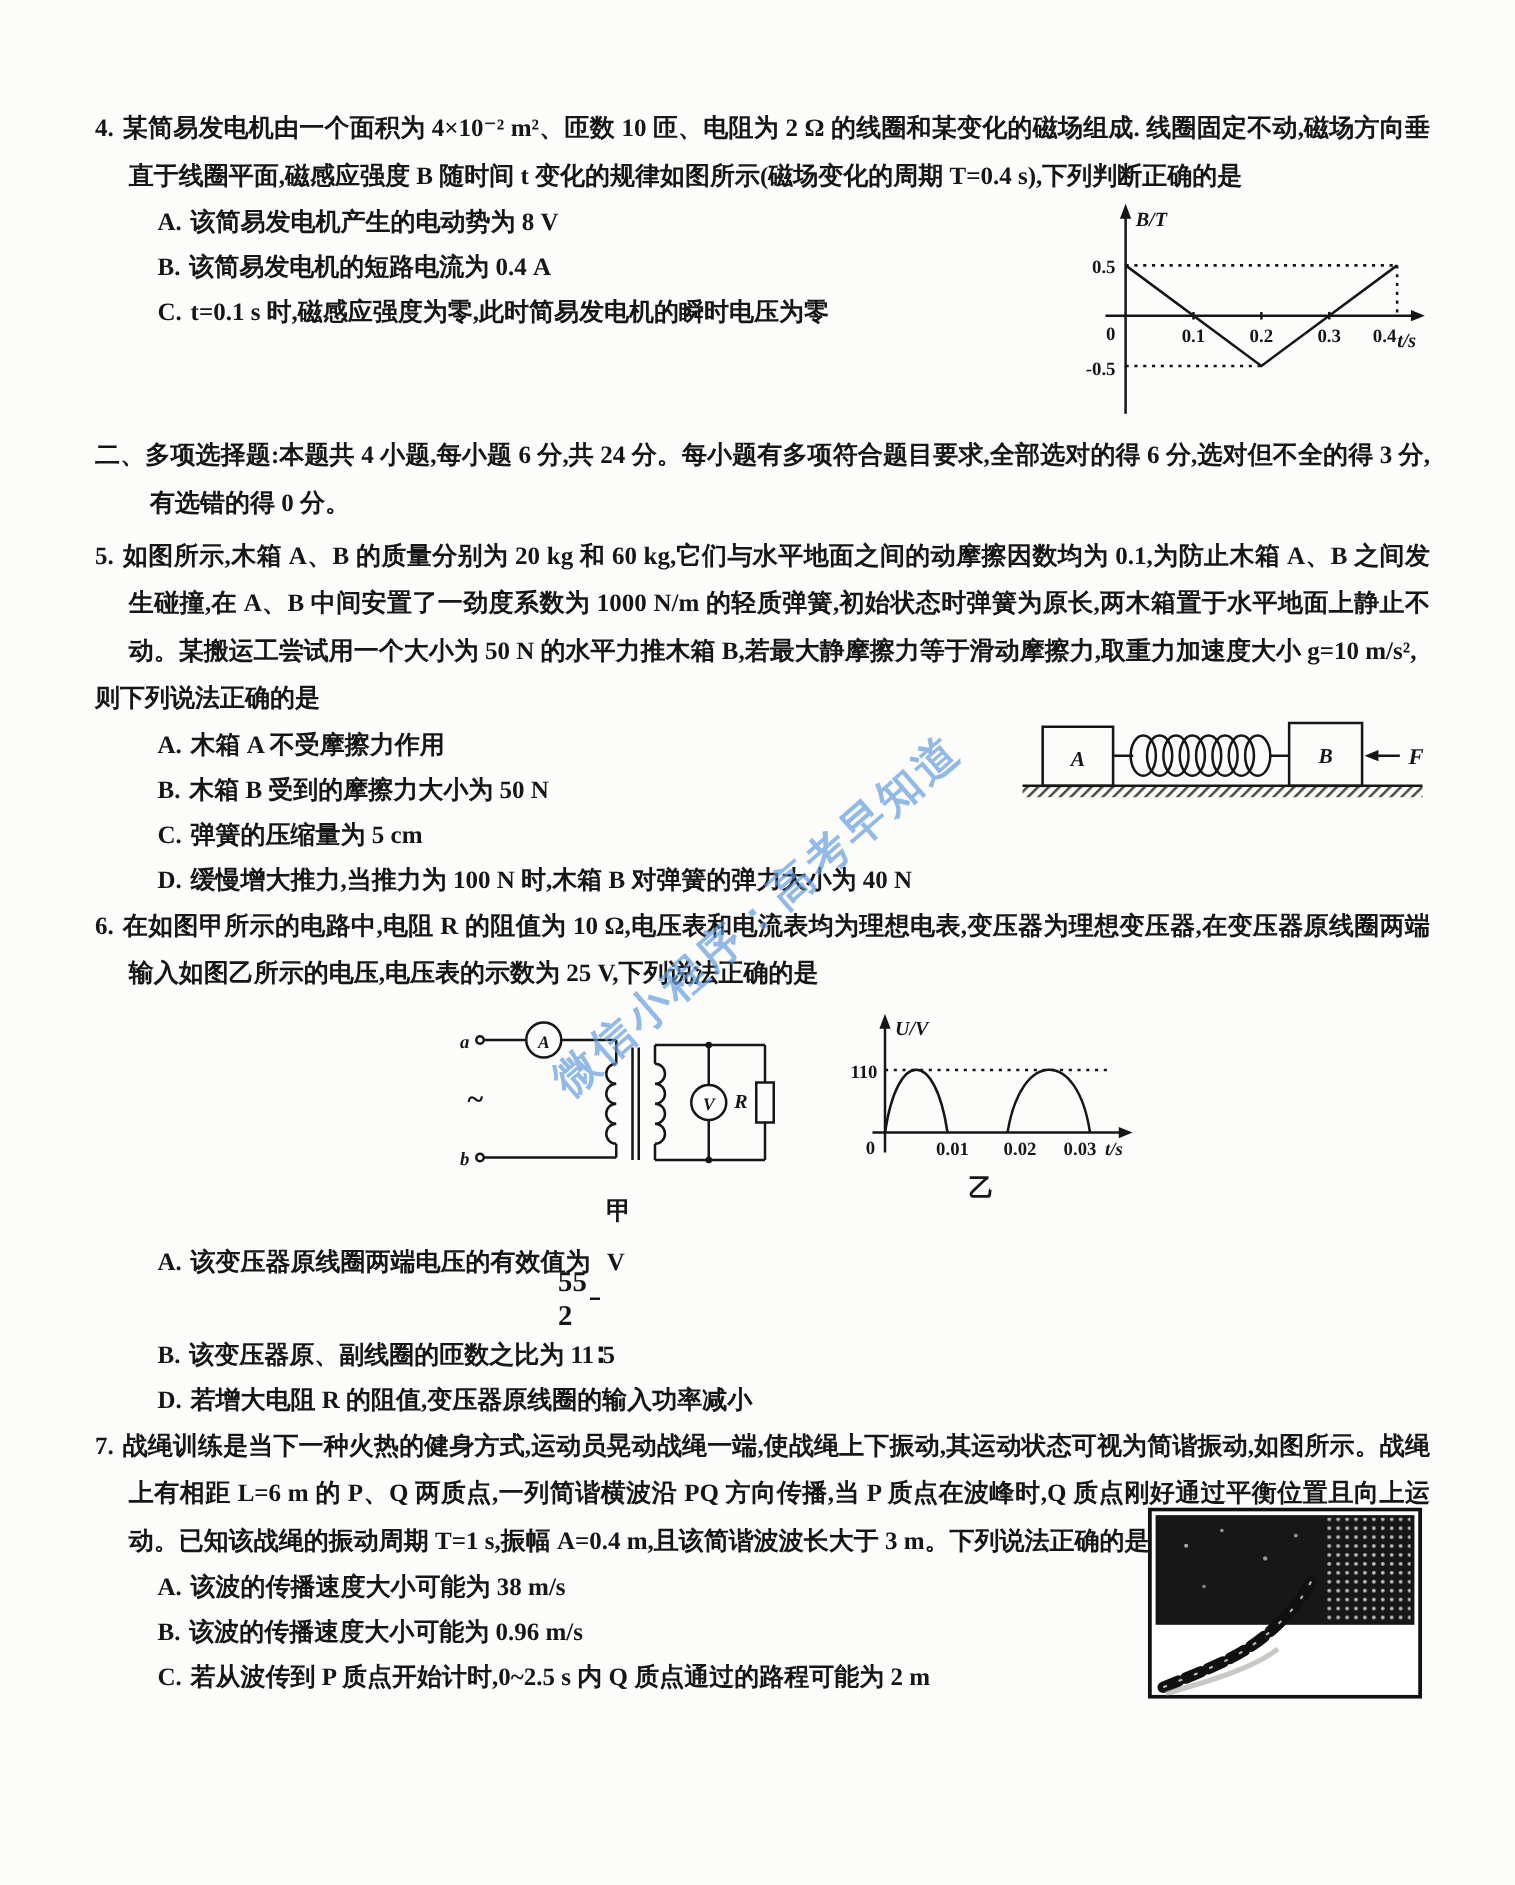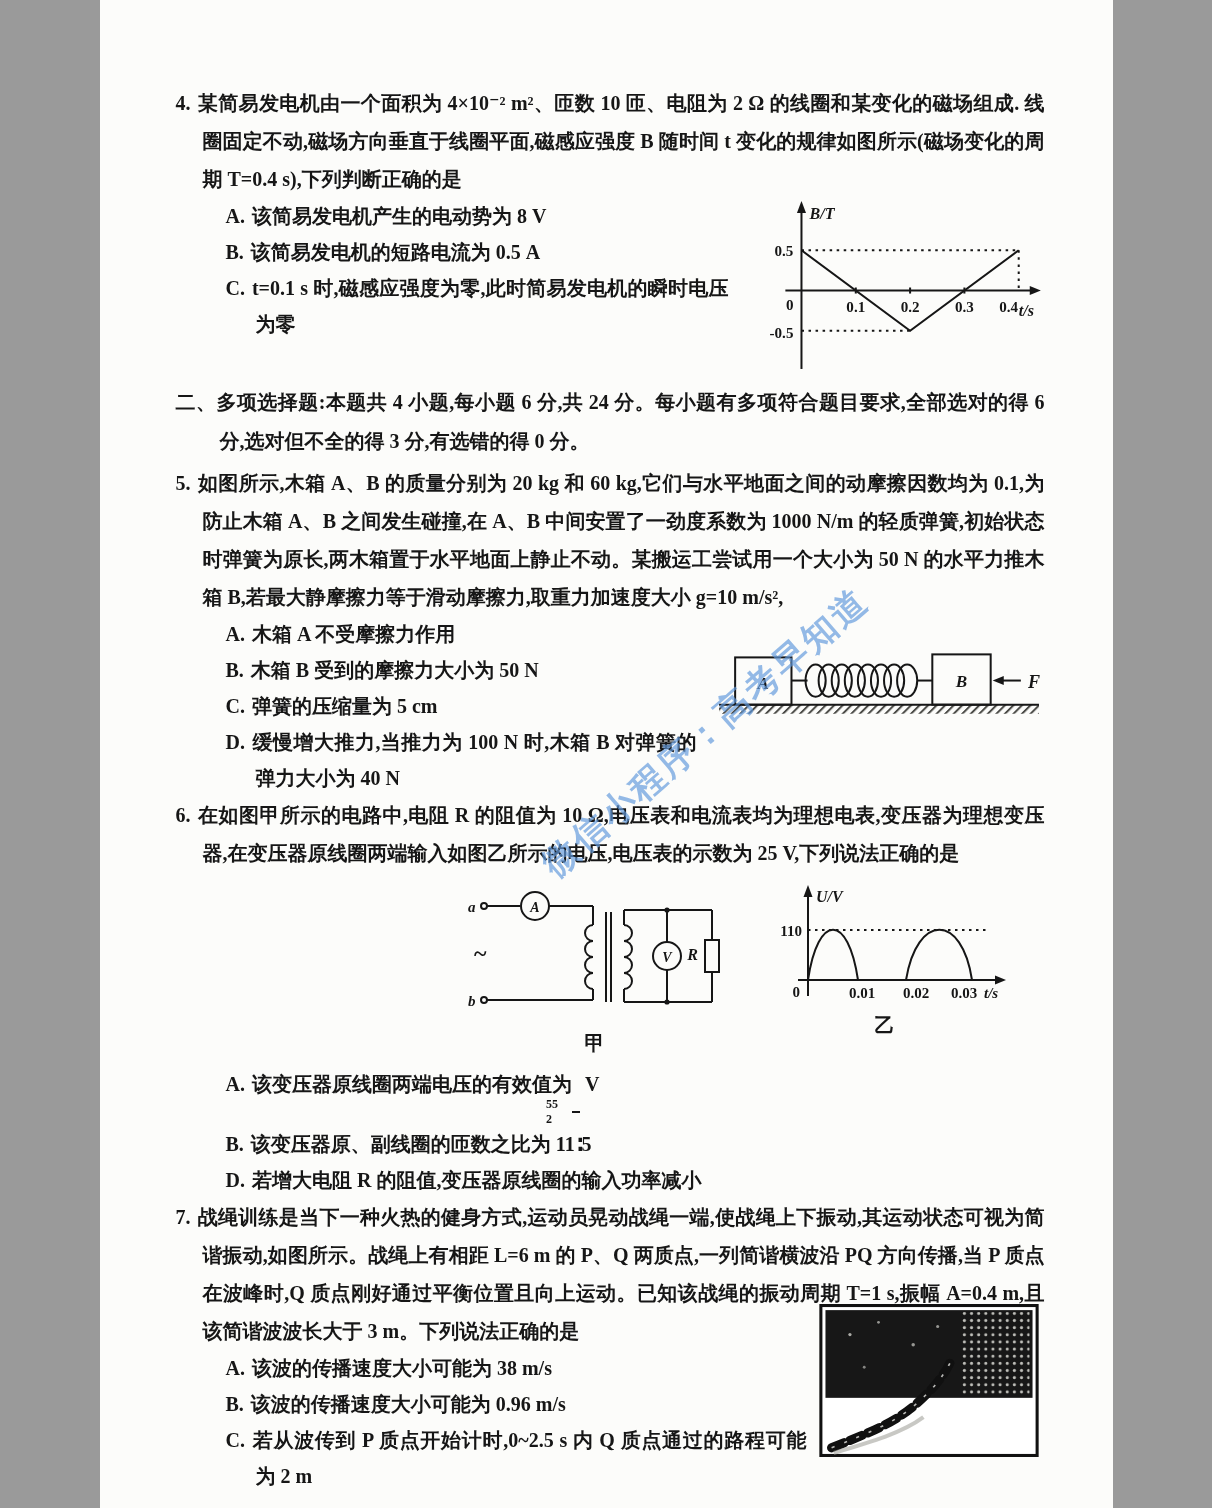--- a/index.html
+++ b/index.html
@@ -1,17 +1,17 @@
 <!DOCTYPE html>
 <html><head>
 <meta charset="utf-8">
 <style>
   html,body{margin:0;padding:0;background:#9a9a9a;}
   .page{
-    position:relative;width:1013px;height:1508px;margin:0 auto;
+    position:relative;width:1212px;height:1508px;margin:0 auto;
     background:#fcfcfa;color:#161616;overflow:hidden;
     font-family:"Liberation Serif","DejaVu Serif",serif;
     font-weight:600;
   }
   .content{padding:84px 68px 0 76px;font-size:20px;line-height:36px;text-align:justify;}
   .q-block{position:relative;}
   .q-text{line-height:38px;padding-left:27px;text-indent:-27px;}
   .q-num{margin-right:7px;}
   .q-tail{line-height:38px;}
   .options{margin-left:50px;}
@@ -27,21 +27,21 @@
   .fig-row{display:flex;align-items:flex-start;gap:30px;margin:8px 0 0 284px;}
   .fig-col{display:flex;flex-direction:column;align-items:center;}
   .fig-caption{font-size:20px;line-height:26px;margin-top:0;text-align:center;}
   svg{display:block;}
   svg text{font-family:"Liberation Serif","DejaVu Serif",serif;font-weight:600;fill:#161616;}
   .sv-it{font-style:italic;}
   .stroke{stroke:#161616;fill:none;stroke-width:2;}
   .fill{fill:#161616;stroke:none;}
   
   .frac{display:inline-flex;flex-direction:column;align-items:center;vertical-align:-17px;
-        line-height:1.1;font-size:12px;}
+        line-height:1.1;font-size:23px;}
   .frac-den{border-top:2px solid #161616;padding:0 4px;}
   
   .watermark{
     position:absolute;left:448px;top:846px;white-space:nowrap;pointer-events:none;
     transform:rotate(-41deg);transform-origin:0 50%;
     font-family:"Liberation Sans","DejaVu Sans",sans-serif;
     font-size:35px;letter-spacing:3px;font-weight:700;
     color:rgba(97,153,220,0.68);z-index:9;
   }
 </style>
@@ -74,21 +74,21 @@
             <text x="50" y="58" font-size="15" text-anchor="end">0.5</text>
             <text x="50" y="111" font-size="15" text-anchor="end">0</text>
             <text x="50" y="139" font-size="15" text-anchor="end">-0.5</text>
             <text x="112" y="113" font-size="15" text-anchor="middle">0.1</text>
             <text x="166" y="113" font-size="15" text-anchor="middle">0.2</text>
             <text x="220" y="113" font-size="15" text-anchor="middle">0.3</text>
             <text x="264" y="113" font-size="15" text-anchor="middle">0.4</text>
           </svg>
         </figure>
         <div class="option"><span class="opt-label">A.</span><span>该简易发电机产生的电动势为 8 V</span></div>
-        <div class="option"><span class="opt-label">B.</span><span>该简易发电机的短路电流为 0.5 A</span></div>
+        <div class="option"><span class="opt-label">B.</span><span>该简易发电机的短路电流为 0.4 A</span></div>
         <div class="option"><span class="opt-label">C.</span><span>t=0.1 s 时,磁感应强度为零,此时简易发电机的瞬时电压为零</span></div>
         <div style="clear:both;"></div>
       </div>
     </div>
 
     <div class="sec-header">二、多项选择题:本题共 4 小题,每小题 6 分,共 24 分。每小题有多项符合题目要求,全部选对的得 6 分,选对但不全的得 3 分,有选错的得 0 分。</div>
 
     <div class="q-block">
       <div class="q-text">
         <span class="q-num">5.</span><span>如图所示,木箱 A、B 的质量分别为 20 kg 和 60 kg,它们与水平地面之间的动摩擦因数均为 0.1,为防止木箱 A、B 之间发生碰撞,在 A、B 中间安置了一劲度系数为 1000 N/m 的轻质弹簧,初始状态时弹簧为原长,两木箱置于水平地面上静止不动。某搬运工尝试用一个大小为 50 N 的水平力推木箱 B,若最大静摩擦力等于滑动摩擦力,取重力加速度大小 g=10 m/s²,</span>
@@ -117,20 +117,21 @@
               <ellipse cx="193" cy="60" rx="10" ry="16"></ellipse>
             </g>
             <line class="stroke" x1="203" y1="60" x2="218" y2="60"></line>
             <rect class="stroke" x="218" y="34" width="58" height="50" fill="#fcfcfa"></rect>
             <text class="sv-it" x="247" y="66" font-size="17" text-anchor="middle">B</text>
             <line class="stroke" x1="283" y1="60" x2="306" y2="60" stroke-width="2.4"></line>
             <polygon class="fill" points="278,60 289,55.5 289,64.5"></polygon>
             <text class="sv-it" x="313" y="67" font-size="18">F</text>
           </svg>
         </figure>
+        <div class="q-tail">则下列说法正确的是</div>
         <div class="options">
           <div class="option"><span class="opt-label">A.</span><span>木箱 A 不受摩擦力作用</span></div>
           <div class="option"><span class="opt-label">B.</span><span>木箱 B 受到的摩擦力大小为 50 N</span></div>
           <div class="option"><span class="opt-label">C.</span><span>弹簧的压缩量为 5 cm</span></div>
           <div class="option"><span class="opt-label">D.</span><span>缓慢增大推力,当推力为 100 N 时,木箱 B 对弹簧的弹力大小为 40 N</span></div>
         </div>
         <div style="clear:both;"></div>
       </div>
     </div>
 

